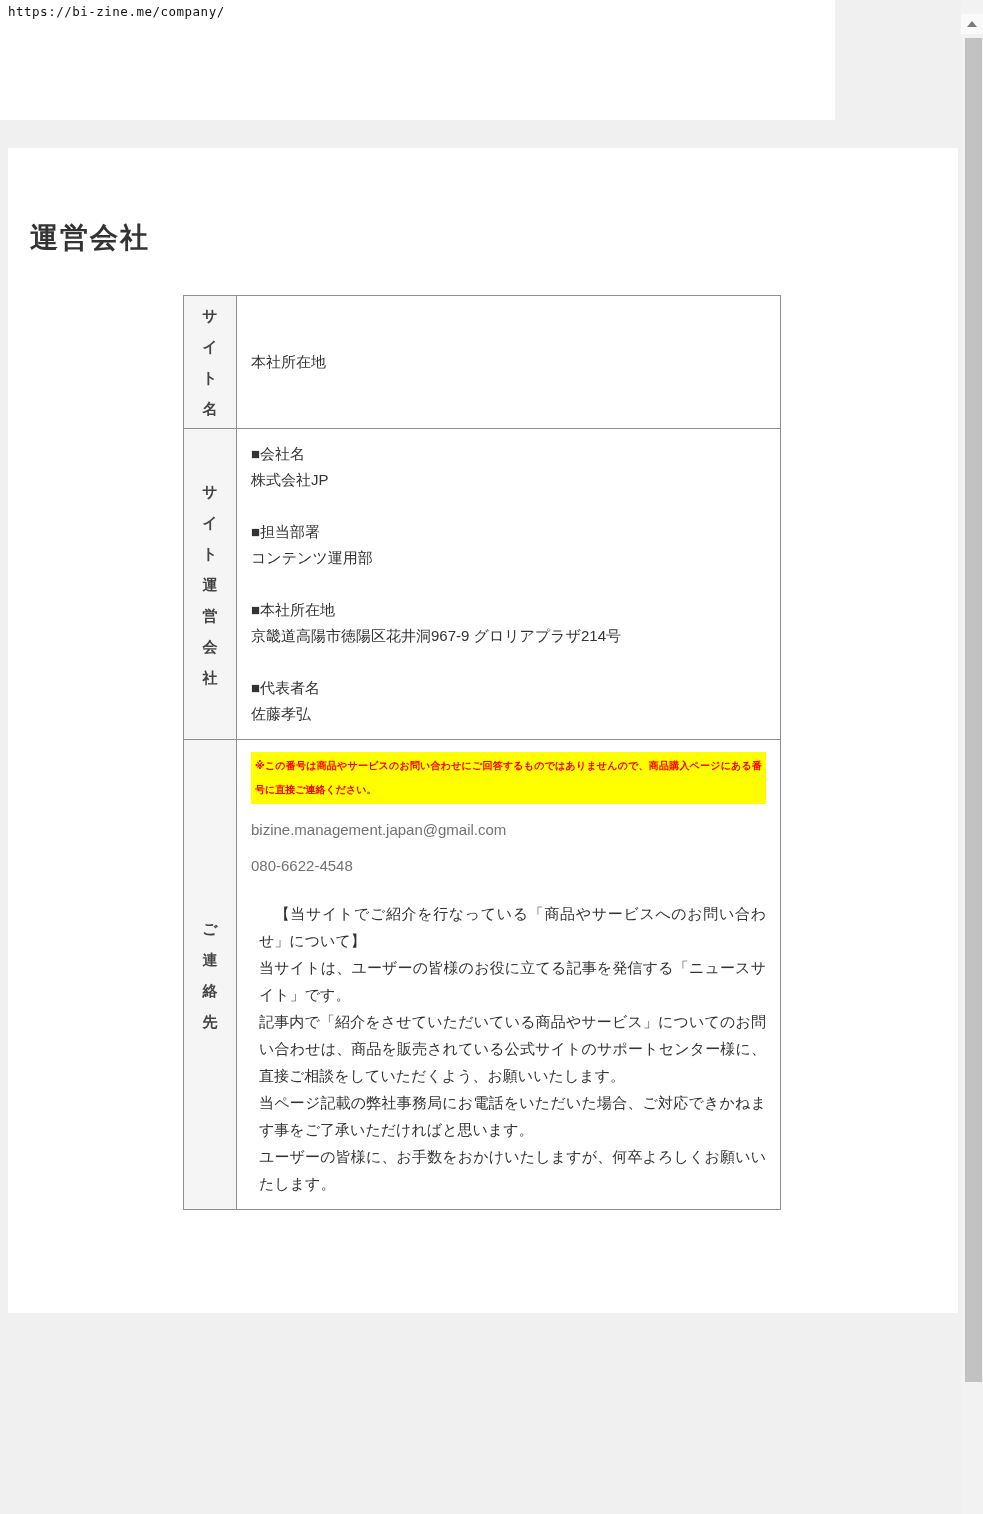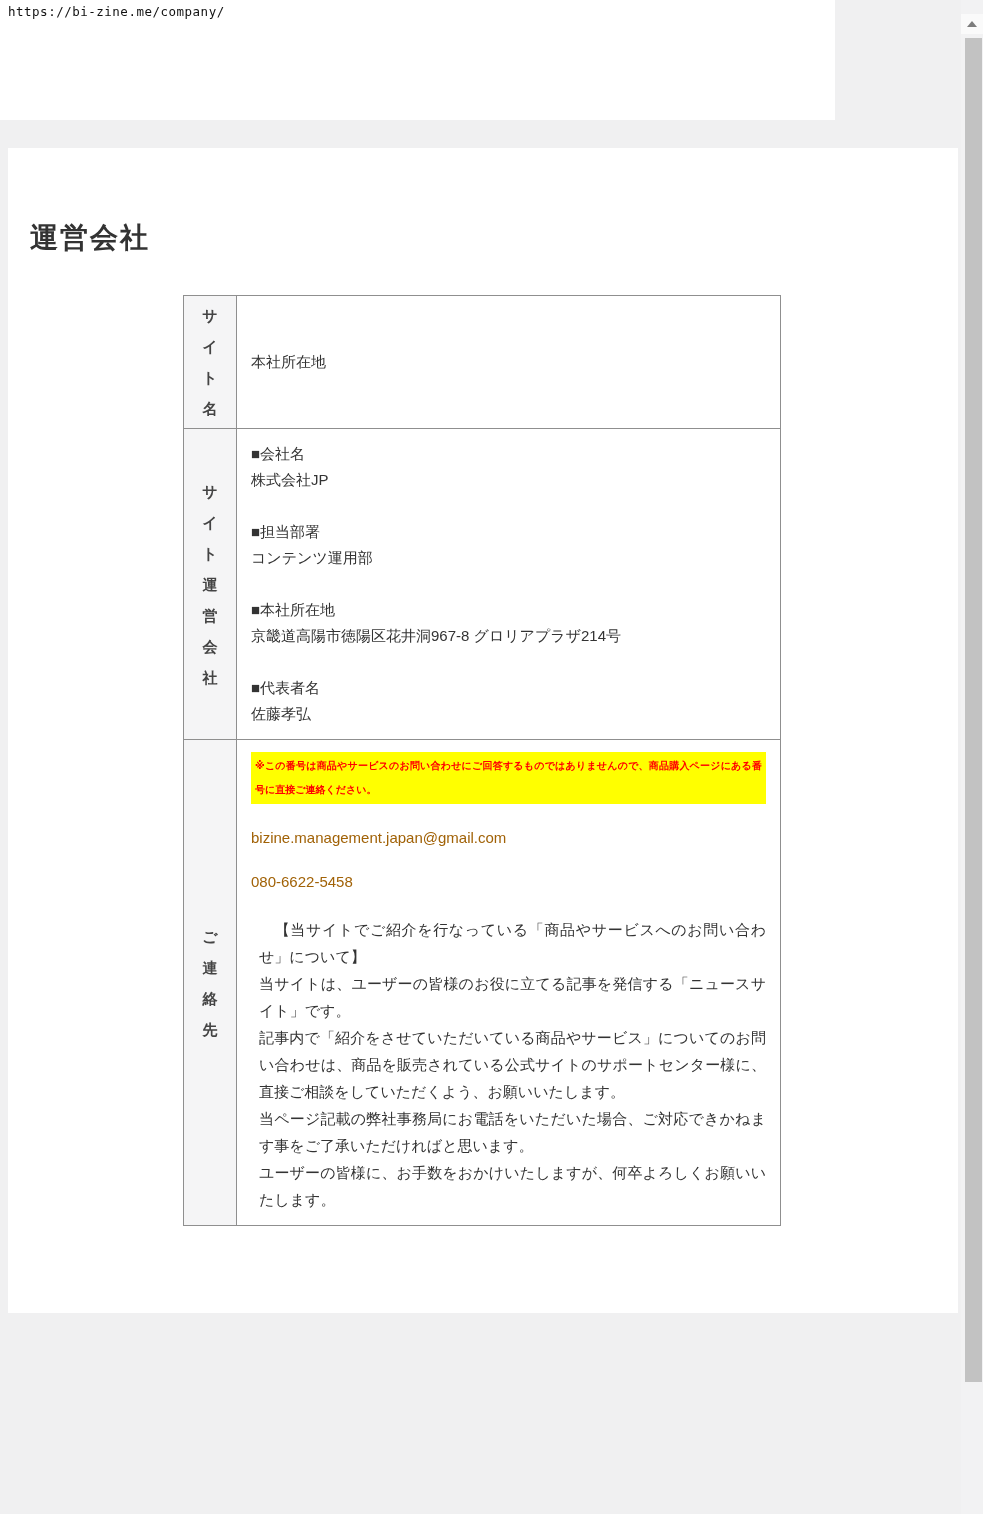--- a/index.html
+++ b/index.html
@@ -92,21 +92,21 @@
 
   .warning {
     background: #ffff00;
     color: #ff0000;
     font-weight: bold;
     font-size: 10px;
     line-height: 24px;
     padding: 2px 4px;
     text-align: justify;
   }
-  .contact-line { margin: 24px 0; line-height: 20px; color: #a16207; }
+  .contact-line { margin: 16px 0; line-height: 20px; color: #737373; }
   .note {
     white-space: pre-line;
     line-height: 27px;
     margin-top: 24px;
     text-align: justify;
     margin-left: 8px;
   }
 
   
   .scrollbar {
@@ -158,34 +158,34 @@
 営
 会
 社</th>
         <td class="multiline">■会社名
 株式会社JP
 
 ■担当部署
 コンテンツ運用部
 
 ■本社所在地
-京畿道高陽市徳陽区花井洞967-8 グロリアプラザ214号
+京畿道高陽市徳陽区花井洞967-9 グロリアプラザ214号
 
 ■代表者名
 佐藤孝弘</td>
       </tr>
       <tr class="r3">
         <th>ご
 連
 絡
 先</th>
         <td>
           <div class="warning">※この番号は商品やサービスのお問い合わせにご回答するものではありませんので、商品購入ページにある番号に直接ご連絡ください。</div>
           <p class="contact-line">bizine.management.japan@gmail.com</p>
-          <p class="contact-line">080-6622-5458</p>
+          <p class="contact-line">080-6622-4548</p>
           <div class="note">　【当サイトでご紹介を行なっている「商品やサービスへのお問い合わせ」について】
 当サイトは、ユーザーの皆様のお役に立てる記事を発信する「ニュースサイト」です。
 記事内で「紹介をさせていただいている商品やサービス」についてのお問い合わせは、商品を販売されている公式サイトのサポートセンター様に、直接ご相談をしていただくよう、お願いいたします。
 当ページ記載の弊社事務局にお電話をいただいた場合、ご対応できかねます事をご了承いただければと思います。
 ユーザーの皆様に、お手数をおかけいたしますが、何卒よろしくお願いいたします。</div>
         </td>
       </tr>
     </tbody>
   </table>
 </div>

